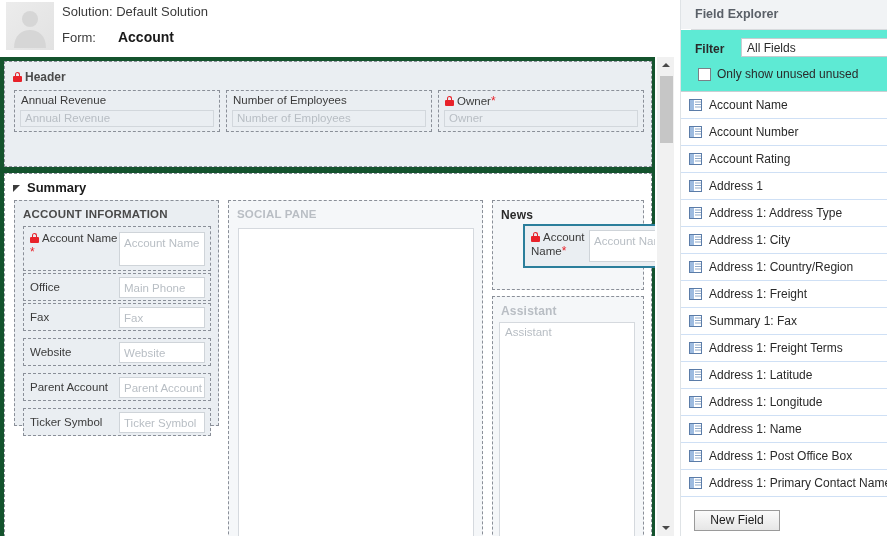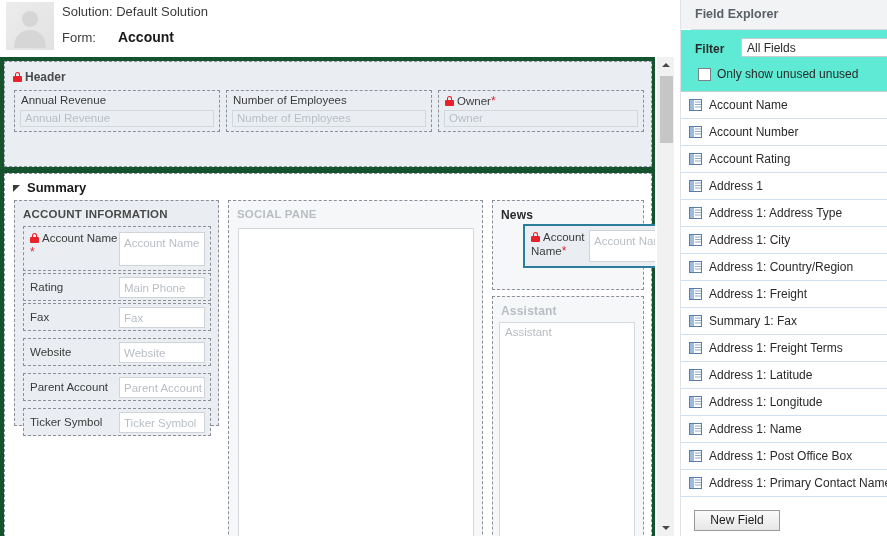--- a/index.html
+++ b/index.html
@@ -259,21 +259,21 @@
         <div class="grp-title">ACCOUNT INFORMATION</div>
 
         <div class="fcell" style="left:8px; top:25px; width:188px; height:45px;">
           <div class="flabel">
             <span class="lock"><span class="shackle"></span><span class="body"></span></span><span>Account Name</span><br><span class="req">*</span>
           </div>
           <div class="finput" style="left:95px; top:5px; width:86px; height:34px;">Account Name</div>
         </div>
 
         <div class="fcell" style="left:8px; top:72px; width:188px; height:28px;">
-          <div class="flabel" style="top:6px;">Rating</div>
+          <div class="flabel" style="top:6px;">Office</div>
           <div class="finput" style="left:95px; top:3px; width:86px; height:21px;">Main Phone</div>
         </div>
 
         <div class="fcell" style="left:8px; top:102px; width:188px; height:28px;">
           <div class="flabel" style="top:6px;">Fax</div>
           <div class="finput" style="left:95px; top:3px; width:86px; height:21px;">Fax</div>
         </div>
 
         <div class="fcell" style="left:8px; top:137px; width:188px; height:28px;">
           <div class="flabel" style="top:6px;">Website</div>

